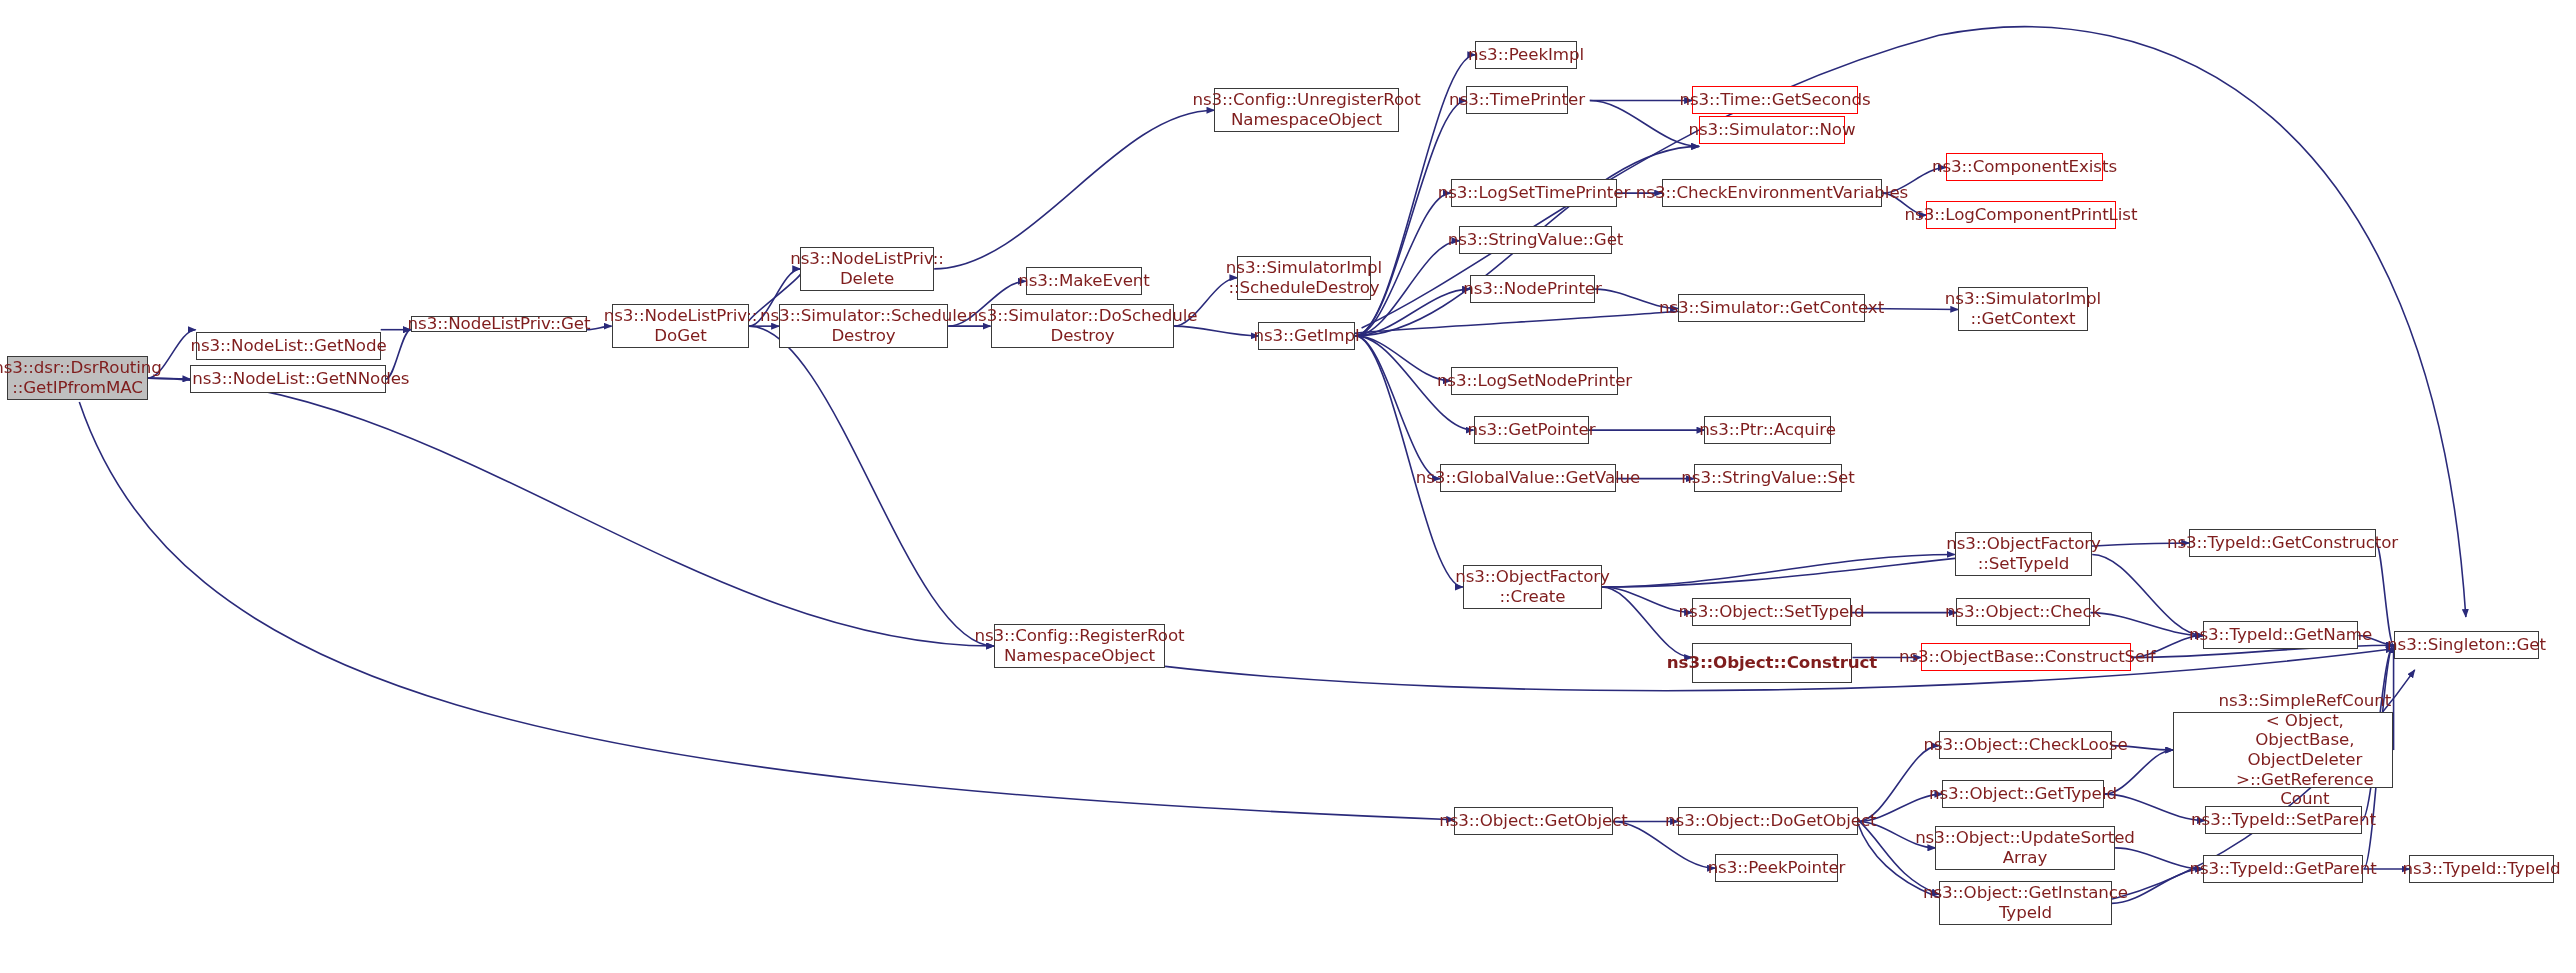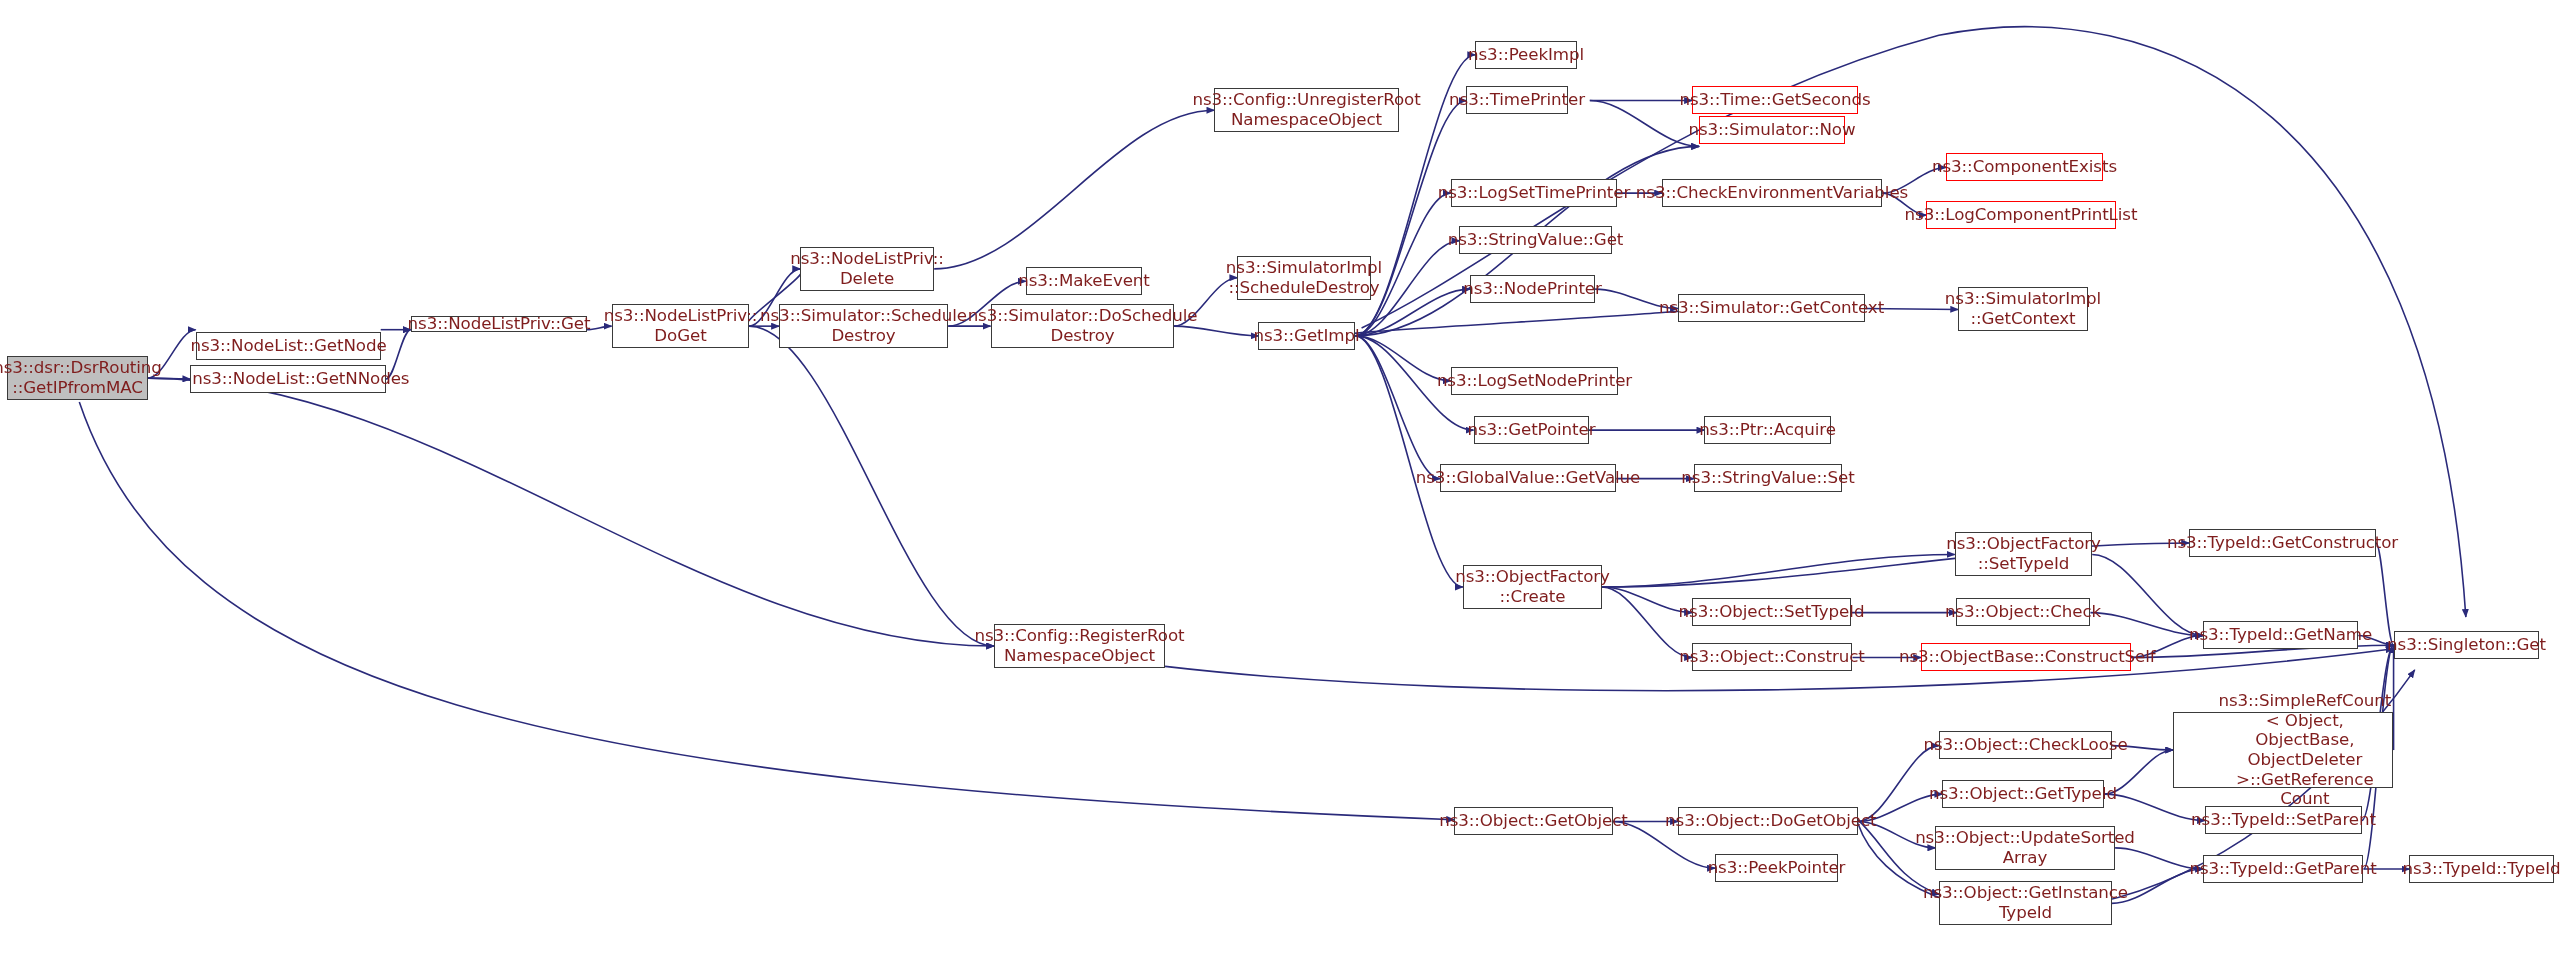--- a/index.html
+++ b/index.html
@@ -163,21 +163,21 @@
       <div class="node" style="left: 1474px; top: 416px; width: 115px; height: 28px;">ns3::GetPointer</div>
       <div class="node" style="left: 1704px; top: 416px; width: 127px; height: 28px;">ns3::Ptr::Acquire</div>
       <div class="node" style="left: 1440px; top: 464px; width: 176px; height: 28px;">ns3::GlobalValue::GetValue</div>
       <div class="node" style="left: 1694px; top: 464px; width: 148px; height: 28px;">ns3::StringValue::Set</div>
       <div class="node" style="left: 1463px; top: 565px; width: 139px; height: 44px;">ns3::ObjectFactory
 ::Create</div>
       <div class="node" style="left: 1955px; top: 532px; width: 137px; height: 44px;">ns3::ObjectFactory
 ::SetTypeId</div>
       <div class="node" style="left: 1692px; top: 598px; width: 159px; height: 28px;">ns3::Object::SetTypeId</div>
       <div class="node" style="left: 1956px; top: 598px; width: 134px; height: 28px;">ns3::Object::Check</div>
-      <div class="node" style="left: 1692px; top: 643px; width: 160px; height: 28px;">ns3::Object::Construct</div>
+      <div class="node" style="left: 1692px; top: 643px; width: 160px; height: 40px; font-weight: bold;">ns3::Object::Construct</div>
       <div class="node red" style="left: 1921px; top: 643px; width: 210px; height: 28px; padding-left: 7px;">ns3::ObjectBase::ConstructSelf</div>
       <div class="node" style="left: 2189px; top: 529px; width: 187px; height: 28px;">ns3::TypeId::GetConstructor</div>
       <div class="node" style="left: 2203px; top: 621px; width: 155px; height: 28px;">ns3::TypeId::GetName</div>
       <div class="node" style="left: 2394px; top: 631px; width: 145px; height: 28px;">ns3::Singleton::Get</div>
       <div class="node" style="left: 994px; top: 624px; width: 171px; height: 44px;">ns3::Config::RegisterRoot
 NamespaceObject</div>
       <div class="node" style="left: 1454px; top: 807px; width: 159px; height: 28px;">ns3::Object::GetObject</div>
       <div class="node" style="left: 1678px; top: 807px; width: 180px; height: 28px; padding-left: 10px;">ns3::Object::DoGetObject</div>
       <div class="node" style="left: 1715px; top: 854px; width: 123px; height: 28px;">ns3::PeekPointer</div>
       <div class="node" style="left: 1939px; top: 731px; width: 173px; height: 28px;">ns3::Object::CheckLoose</div>

